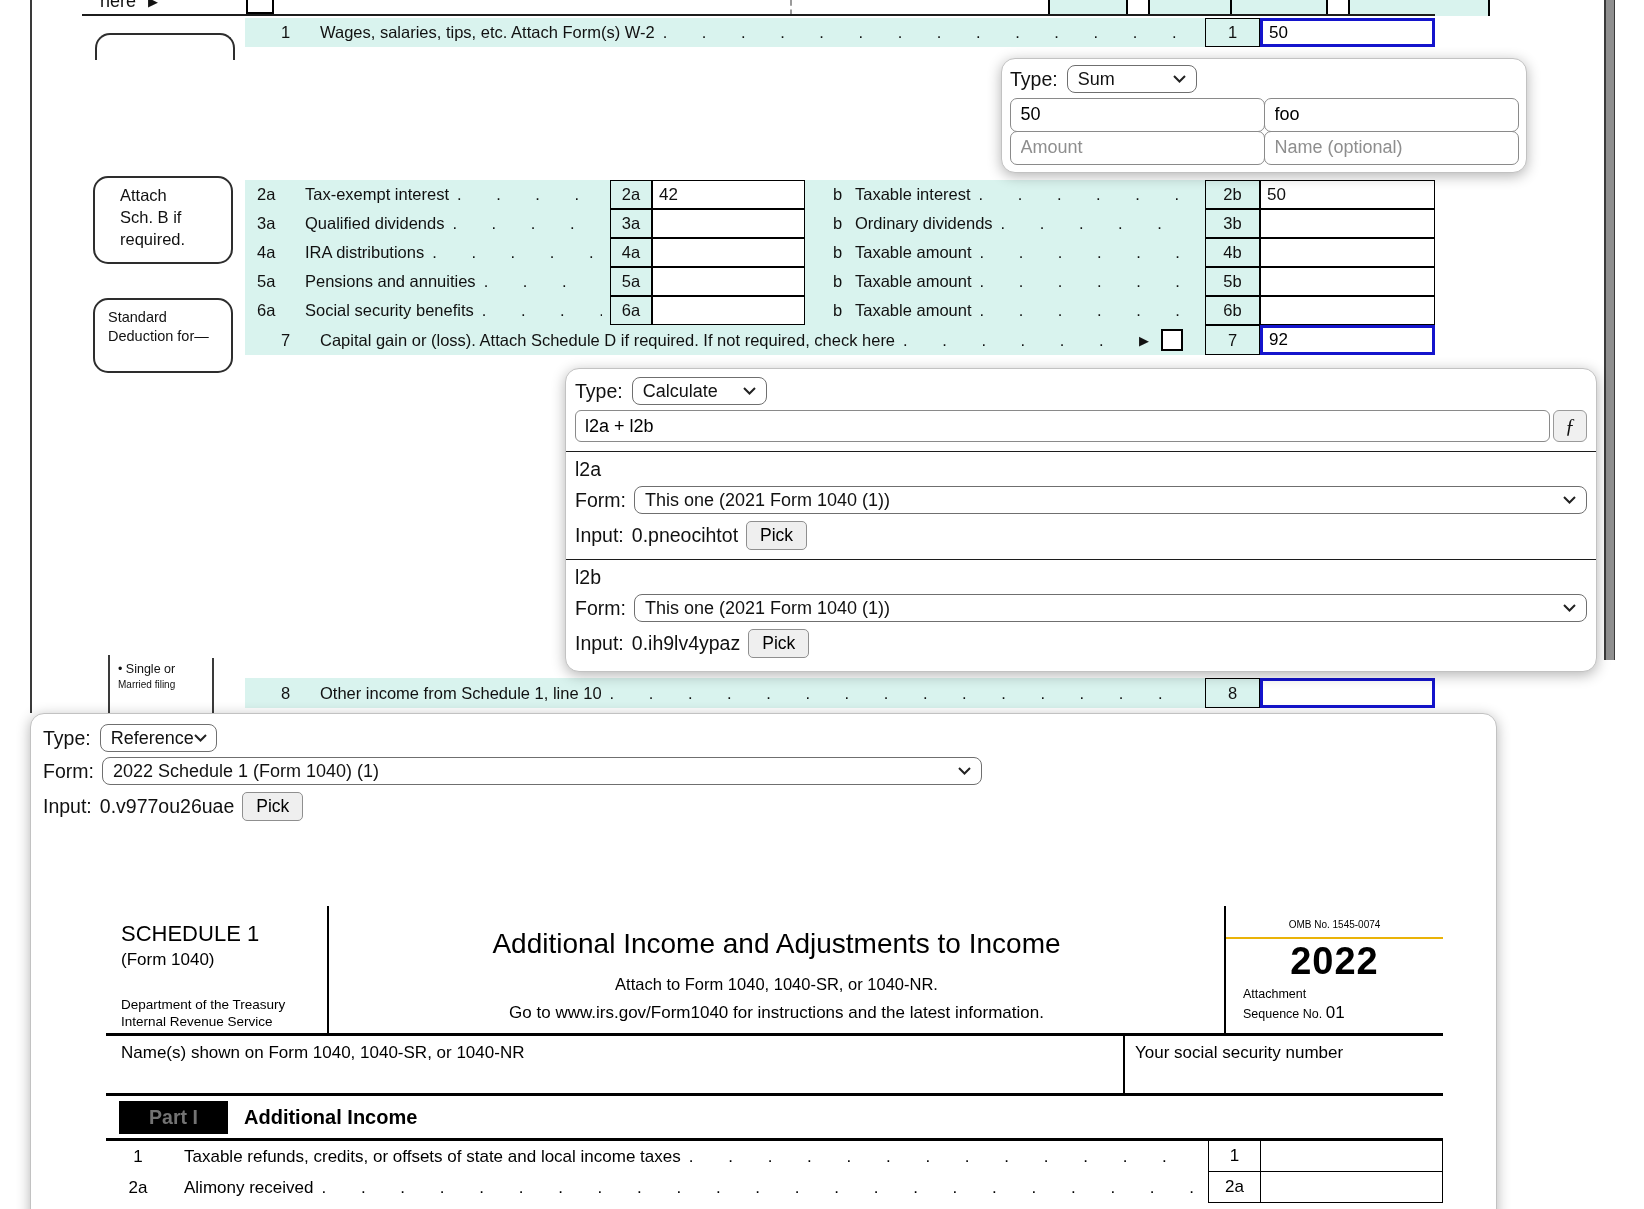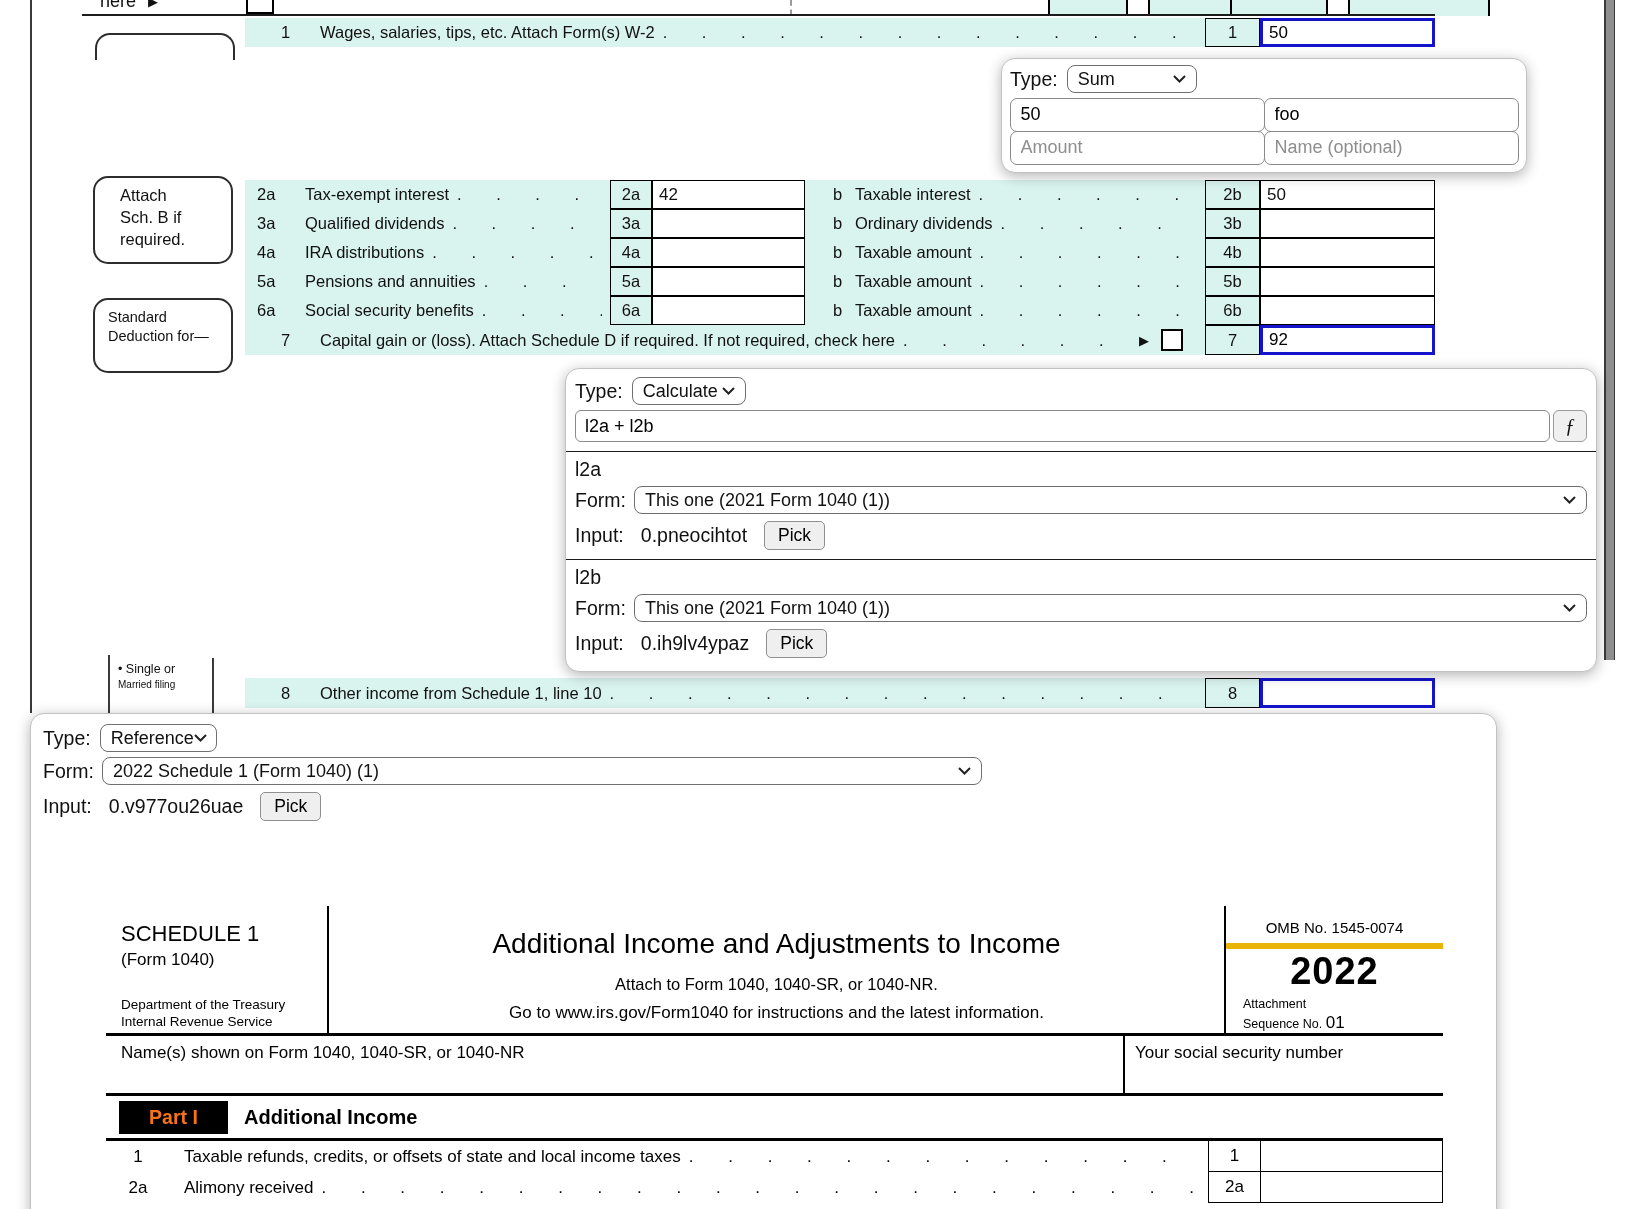--- a/index.html
+++ b/index.html
@@ -33,35 +33,35 @@
   .margin-note{position:absolute;border:2px solid #2d2d2d;border-radius:15px;background:#fff}
 
   
   .popup{position:absolute;background:#fff;border:1px solid #c2c2c2;border-radius:14px;
          box-shadow:0 3px 14px rgba(0,0,0,.30)}
   .type-row{display:flex;align-items:center;gap:9px;font-size:19.5px}
   .select{border:1.5px solid #6f6f6f;border-radius:8px;background:#fff;display:flex;align-items:center;
           justify-content:space-between;padding:2px 10px;font-size:18px;min-height:28px;cursor:default;gap:0}
   .select svg{flex:none}
   .form-row{display:flex;align-items:center;gap:8px;font-size:19.5px}
-  .input-row{display:flex;align-items:center;gap:17px;font-size:19.5px}
+  .input-row{display:flex;align-items:center;gap:8px;font-size:19.5px}
   .pick-btn{border:1px solid #8f8f8f;border-radius:5px;background:#efefef;padding:3px 13px;
             font:17.5px "Liberation Sans","DejaVu Sans",sans-serif;cursor:pointer}
   .sep{border:none;border-top:1.5px solid #1c1c1c}
 
   #sum-popup{left:1001px;top:58px;width:526px;padding:6px 8px 8px;z-index:10}
   #sum-type-select{width:130px}
   .sum-grid{display:grid;grid-template-columns:1fr 1fr;margin-top:5px}
   .sum-grid input{height:34px;border:1px solid #8a8a8a;border-radius:7px;outline:none;margin:-.5px;
                   font:18px "Liberation Sans","DejaVu Sans",sans-serif;padding:0 10px;min-width:0}
   input::placeholder{color:#8e8e8e}
 
   #calc-popup{left:565px;top:368px;width:1032px;padding:8px 0 13px;z-index:20}
   #calc-popup .pad{padding:0 9px}
-  #calc-type-select{width:114px}
+  #calc-type-select{width:135px}
   .formula-row{display:flex;align-items:center;margin:5px 9px 0}
   #formula-input{flex:1;height:32px;border:1px solid #8a8a8a;border-radius:6px;outline:none;
                  font:18px "Liberation Sans","DejaVu Sans",sans-serif;padding:0 9px;min-width:0}
   .fx-btn{width:34px;height:32px;margin-left:3px;border:1px solid #9a9a9a;border-radius:6px;background:#f0f0f0;
           font:italic 20px "Liberation Serif","DejaVu Serif",serif;display:flex;align-items:center;justify-content:center;cursor:pointer}
   #calc-popup .sep{margin-top:9px}
   .var-name{font-size:19.5px;margin:6px 9px 0}
   #calc-popup .form-row{margin:5px 9px 0}
   #calc-popup .form-row .select{flex:1}
   #calc-popup .input-row{margin:7px 9px 0}
@@ -77,29 +77,29 @@
   .s1-header{display:flex;border-bottom:3px solid #000;height:130px}
   .s1-left{flex:none;width:223px;border-right:2px solid #000;padding:15px 0 0 15px}
   .s1-id1{font-size:22px}
   .s1-id2{font-size:17px;margin-top:3px}
   .s1-dept{font-size:13.5px;margin-top:26px;line-height:1.28}
   .s1-center{flex:1;border-right:2px solid #000;text-align:center;padding-top:22px}
   .s1-title{font-size:28px}
   .s1-sub1{font-size:16.5px;margin-top:15px}
   .s1-sub2{font-size:17px;margin-top:9px}
   .s1-right{flex:none;width:217px;text-align:center}
-  .s1-omb{font-size:15px;padding:13px 16px 7px;border-bottom:6px solid #eab308}
+  .s1-omb{font-size:10px;padding:13px 16px 7px;border-bottom:2px solid #eab308}
   .s1-year{font-size:38px;font-weight:bold;margin-top:1px;letter-spacing:1px}
   .s1-att{text-align:left;padding-left:17px;font-size:12.5px;line-height:1.3;margin-top:3px}
   .s1-att .seq-no{font-size:17px}
   .s1-name-row{display:flex;height:60px;border-bottom:3px solid #000;font-size:17px}
   .s1-name{flex:1;padding:7px 0 0 15px}
   .s1-ssn{flex:none;width:320px;border-left:2px solid #000;padding:7px 0 0 10px}
   .s1-part{display:flex;align-items:center;height:45px;border-bottom:3px solid #000;padding-left:13px}
-  .s1-part-badge{width:109px;height:33px;background:#000;color:#f97316;font-weight:bold;font-size:19.5px;
+  .s1-part-badge{width:109px;height:33px;background:#000;color:#737373;font-weight:bold;font-size:19.5px;
                  display:flex;align-items:center;justify-content:center}
   .s1-part-title{font-weight:bold;font-size:20px;margin-left:16px}
   .s1-row{display:flex;align-items:center;height:31px;font-size:17px}
   .s1-num{flex:none;width:64px;text-align:center}
   .s1-lbl{flex:none;white-space:nowrap;margin-left:14px}
   .s1-box{flex:none;width:53px;align-self:stretch;border-left:1.5px solid #000;border-right:1.5px solid #000;
           border-bottom:1.5px solid #000;display:flex;align-items:center;justify-content:center}
   .s1-val{flex:none;width:182px;align-self:stretch;border-bottom:1.5px solid #000;border-right:1.5px solid #000;background:#fff}
 </style>
 </head>

